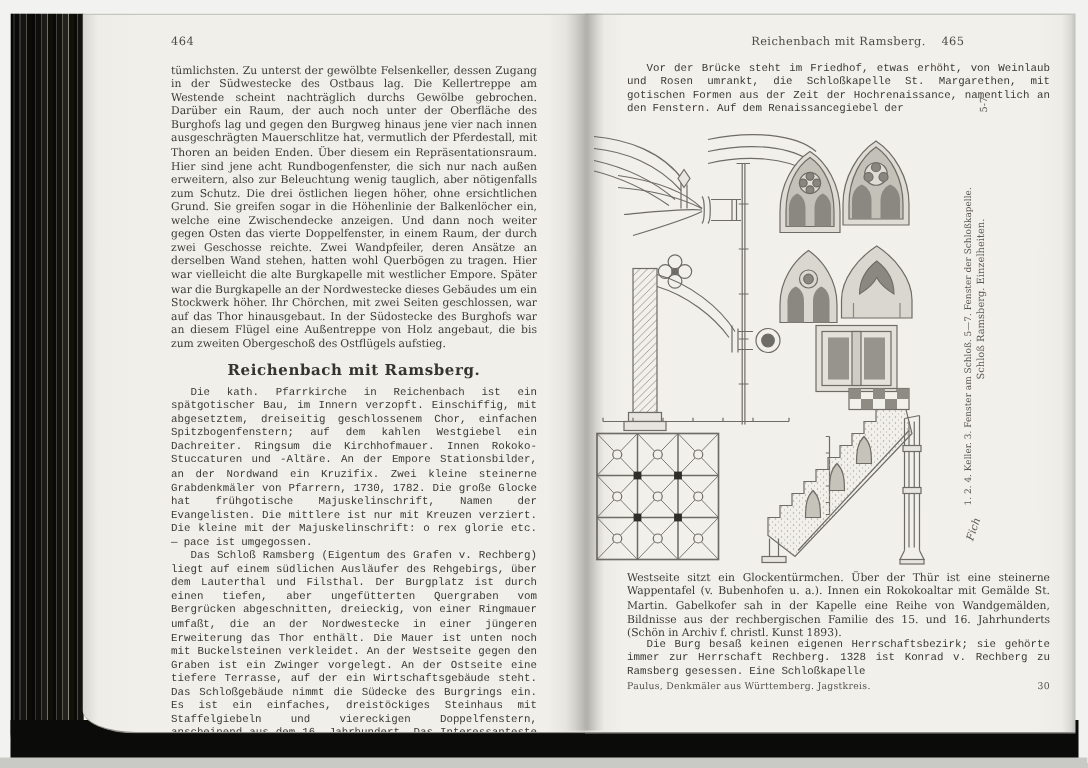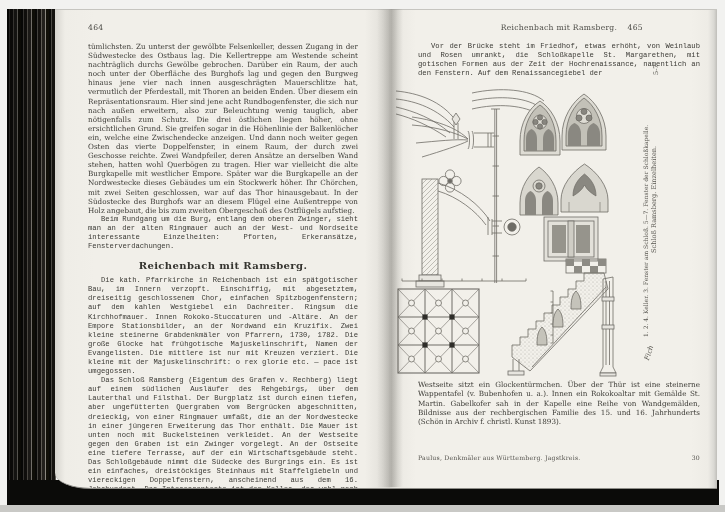--- a/index.html
+++ b/index.html
@@ -32,21 +32,21 @@
   }
   .page-right {
     left:390px; width:327px;
     background:linear-gradient(90deg,#d8d6d0 0,#ebe9e3 8px,#f2f0ea 26px,#f2f0ea 300px,#eeece6 318px,#d9d8d3 324px,#bfbeb9 327px);
   }
   .gutter {
     position:absolute; left:377px; top:9px; width:26px; height:478px; pointer-events:none;
     background:linear-gradient(90deg, rgba(60,58,52,0) 0, rgba(60,58,52,.16) 45%, rgba(60,58,52,.26) 55%, rgba(60,58,52,0) 100%);
   }
 
-  .content-l { position:absolute; inset:0; padding:13px 32px 16px 33px; }
+  .content-l { position:absolute; inset:0; padding:13px 32px 16px 33px;margin-left:26px; }
   .content-r { position:absolute; inset:0; padding:13px 17px 0 28px; }
 
   .hdr { position:relative; height:11px; margin-bottom:8px; font-size:7.6px; color:#4c4b46; letter-spacing:.3px; }
   .hdr .title { position:absolute; left:0; right:0; text-align:center; }
   .hdr .pn-l { position:absolute; left:0; }
   .hdr .pn-r { position:absolute; right:57px; }
 
   .bt { font-size:7.2px; line-height:9.1px; text-align:justify; color:#3b3a35; margin:0; word-spacing:-0.2px; }
   .ind { text-indent:13px;font-family:Liberation Mono, monospace; }
   .sh { font-size:10px; font-weight:bold; text-align:center; margin:9px 0 5px; color:#35342f; letter-spacing:.4px; }
@@ -70,21 +70,20 @@
   <div class="stack"></div>
   <div class="black-band"></div>
   <div class="bottom-strip"></div>
 
   <div class="page page-left">
     <div class="content-l">
       <div class="hdr">
         <span class="pn-l">464</span>
       </div>
       <p class="bt">tümlichsten. Zu unterst der gewölbte Felsenkeller, dessen Zugang in der Südwestecke des Ostbaus lag. Die Kellertreppe am Westende scheint nachträglich durchs Gewölbe gebrochen. Darüber ein Raum, der auch noch unter der Oberfläche des Burghofs lag und gegen den Burgweg hinaus jene vier nach innen ausgeschrägten Mauerschlitze hat, vermutlich der Pferdestall, mit Thoren an beiden Enden. Über diesem ein Repräsentationsraum. Hier sind jene acht Rundbogenfenster, die sich nur nach außen erweitern, also zur Beleuchtung wenig tauglich, aber nötigenfalls zum Schutz. Die drei östlichen liegen höher, ohne ersichtlichen Grund. Sie greifen sogar in die Höhenlinie der Balkenlöcher ein, welche eine Zwischendecke anzeigen. Und dann noch weiter gegen Osten das vierte Doppelfenster, in einem Raum, der durch zwei Geschosse reichte. Zwei Wandpfeiler, deren Ansätze an derselben Wand stehen, hatten wohl Querbögen zu tragen. Hier war vielleicht die alte Burgkapelle mit westlicher Empore. Später war die Burgkapelle an der Nordwestecke dieses Gebäudes um ein Stockwerk höher. Ihr Chörchen, mit zwei Seiten geschlossen, war auf das Thor hinausgebaut. In der Südostecke des Burghofs war an diesem Flügel eine Außentreppe von Holz angebaut, die bis zum zweiten Obergeschoß des Ostflügels aufstieg.</p>
-      <p class="bt ind">Beim Rundgang um die Burg, entlang dem oberen Zwinger, sieht man an der alten Ringmauer auch an der West- und Nordseite interessante Einzelheiten: Pforten, Erkeransätze, Fensterverdachungen.</p>
       <h2 class="sh">Reichenbach mit Ramsberg.</h2>
       <p class="bt ind">Die kath. Pfarrkirche in Reichenbach ist ein spätgotischer Bau, im Innern verzopft. Einschiffig, mit abgesetztem, dreiseitig geschlossenem Chor, einfachen Spitzbogenfenstern; auf dem kahlen Westgiebel ein Dachreiter. Ringsum die Kirchhofmauer. Innen Rokoko-Stuccaturen und -Altäre. An der Empore Stationsbilder, an der Nordwand ein Kruzifix. Zwei kleine steinerne Grabdenkmäler von Pfarrern, 1730, 1782. Die große Glocke hat frühgotische Majuskelinschrift, Namen der Evangelisten. Die mittlere ist nur mit Kreuzen verziert. Die kleine mit der Majuskelinschrift: o rex glorie etc. — pace ist umgegossen.</p>
       <p class="bt ind">Das Schloß Ramsberg (Eigentum des Grafen v. Rechberg) liegt auf einem südlichen Ausläufer des Rehgebirgs, über dem Lauterthal und Filsthal. Der Burgplatz ist durch einen tiefen, aber ungefütterten Quergraben vom Bergrücken abgeschnitten, dreieckig, von einer Ringmauer umfaßt, die an der Nordwestecke in einer jüngeren Erweiterung das Thor enthält. Die Mauer ist unten noch mit Buckelsteinen verkleidet. An der Westseite gegen den Graben ist ein Zwinger vorgelegt. An der Ostseite eine tiefere Terrasse, auf der ein Wirtschaftsgebäude steht. Das Schloßgebäude nimmt die Südecke des Burgrings ein. Es ist ein einfaches, dreistöckiges Steinhaus mit Staffelgiebeln und viereckigen Doppelfenstern, anscheinend aus dem 16. Jahrhundert. Das Interessanteste ist der Keller, der wohl noch aus dem 13. Jahrhundert stammt, eine Halle mit neun Rippenkreuzgewölben auf vier achteckigen Pfeilern; auch der Kellerhals sorgfältig eingewölbt. Am Schlußstein eine seltsame Verzierung, vielleicht ein Wappenzeichen. Ein Bergfried wurde 1830 abgebrochen. — (Abb. S. 462—465.)</p>
     </div>
   </div>
 
   <div class="page page-right">
     <div class="content-r">
       <div class="hdr">
         <span class="title">Reichenbach mit Ramsberg.</span>
@@ -256,20 +255,21 @@
           </g>
         </svg>
 
         <span class="rotlbl cap-title">Schloß Ramsberg. Einzelheiten.</span>
         <span class="rotlbl cap-key">1. 2. 4. Keller. 3. Fenster am Schloß. 5—7. Fenster der Schloßkapelle.</span>
         <span class="rotlbl fig-57">5-7</span>
         <span class="fig-profil">Fich</span>
       </figure>
 
       <p class="bt">Westseite sitzt ein Glockentürmchen. Über der Thür ist eine steinerne Wappentafel (v. Bubenhofen u. a.). Innen ein Rokokoaltar mit Gemälde St. Martin. Gabelkofer sah in der Kapelle eine Reihe von Wandgemälden, Bildnisse aus der rechbergischen Familie des 15. und 16. Jahrhunderts (Schön in Archiv f. christl. Kunst 1893).</p>
+      <p class="bt ind">Die Burg besaß keinen eigenen Herrschaftsbezirk; sie gehörte immer zur Herrschaft Rechberg. 1328 ist Konrad v. Rechberg zu Ramsberg gesessen. Eine Schloßkapelle</p>
 
       <div class="pfoot">
         <span>Paulus, Denkmäler aus Württemberg. Jagstkreis.</span>
         <span>30</span>
       </div>
     </div>
   </div>
 
   <div class="gutter"></div>
 </div>

